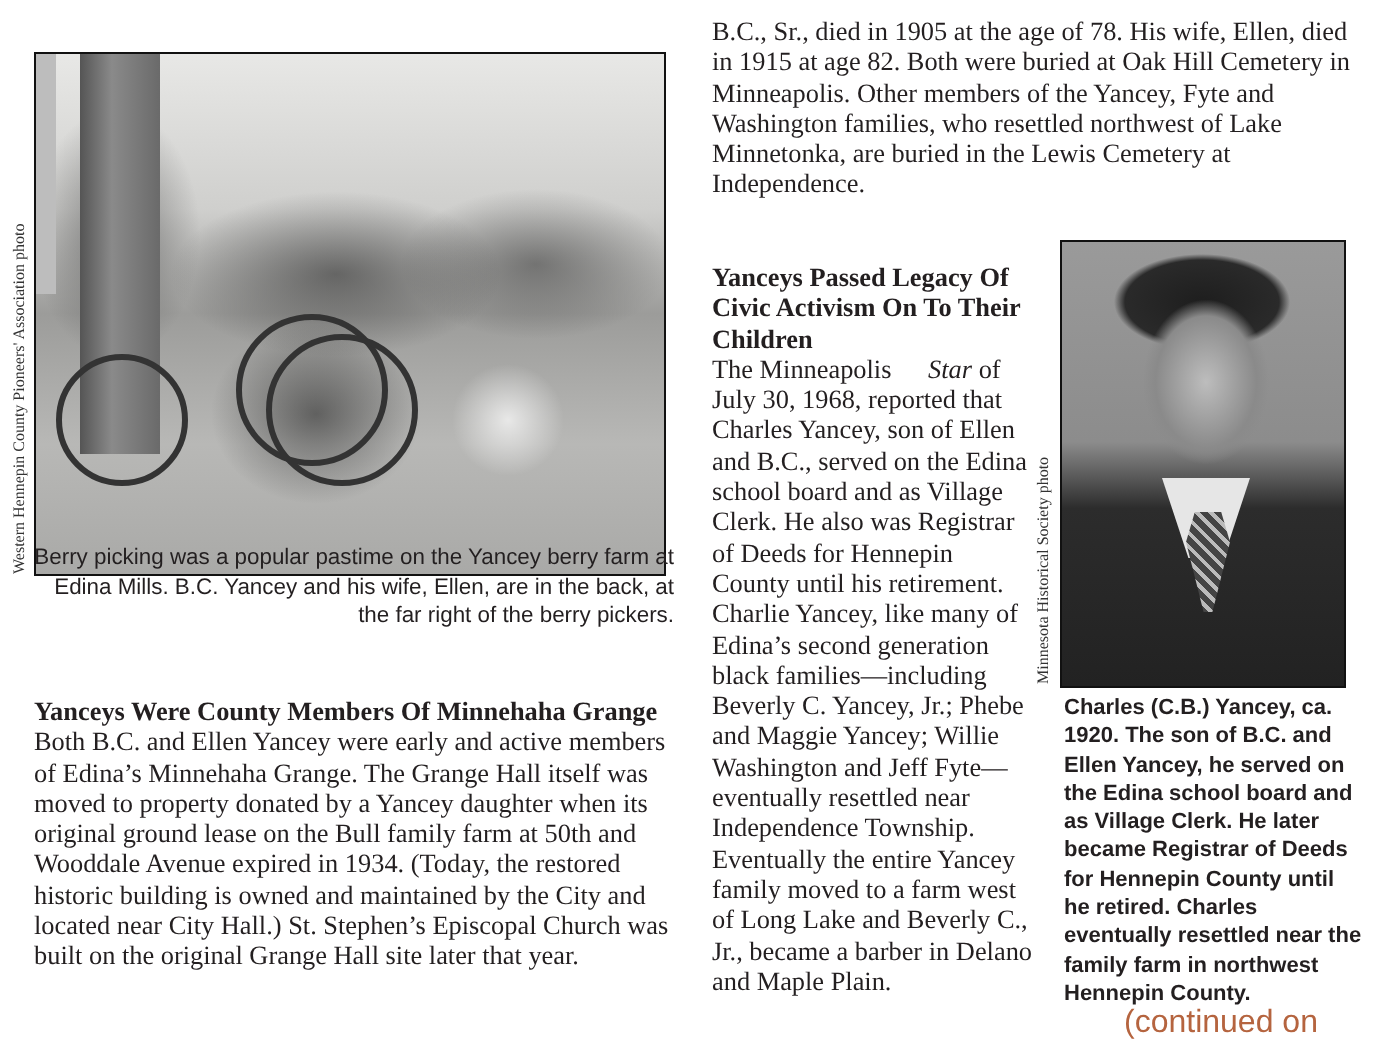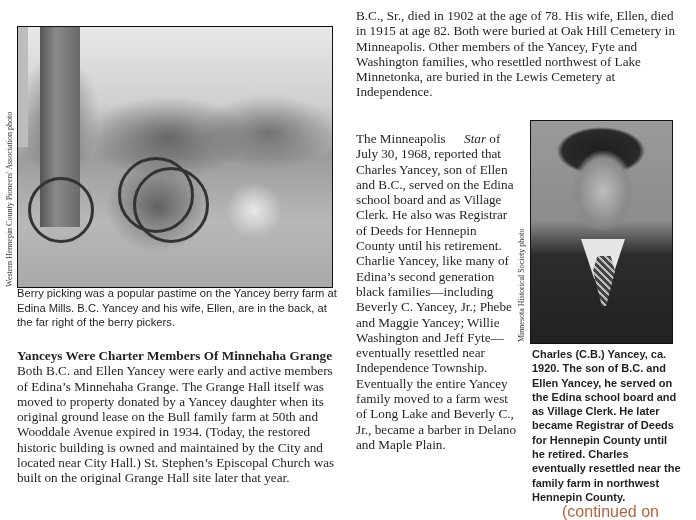--- a/index.html
+++ b/index.html
@@ -30,21 +30,21 @@
     background:#e6e6e6; clip-path:polygon(0 0,100% 0,70% 100%,30% 100%); }
   #photo-portrait .tie { position:absolute; left:62px; top:135px; width:22px; height:50px;
     background:repeating-linear-gradient(45deg,#444 0 3px,#bbb 3px 5px); clip-path:polygon(20% 0,80% 0,100% 30%,60% 100%,40% 100%,0 30%); }
 
   .credit { position:absolute; font-family:"Liberation Serif", "DejaVu Serif", serif; font-size:8px; color:#333;
     transform-origin:left top; transform:rotate(-90deg); white-space:nowrap; }
   #credit-berry { left:5px; top:287px; }
   #credit-portrait { left:517px; top:342px; }
 
   .caption { position:absolute; font-family:"Liberation Sans", "DejaVu Sans", sans-serif; font-size:11.2px; line-height:14.5px; color:#231f20; }
-  #caption-berry { left:17px; top:286px; width:320px; }
+  #caption-berry { left:17px; top:272px; width:320px;text-align:right; }
   #caption-portrait { left:532px; top:347px; width:150px; font-weight:bold; line-height:14.3px; font-size:11px; }
 
   .article { position:absolute; font-family:"Liberation Serif", "DejaVu Serif", serif; font-size:13.2px; line-height:15.3px; }
   .article h3 { margin:0; font-size:13.2px; line-height:15.3px; font-weight:bold; }
   .article p { margin:0; }
   .article em { font-style:italic;margin-left:15px; }
   #grange { left:17px; top:348px; width:322px; }
   #col2-top { left:356px; top:8px; width:325px; }
   #legacy { left:356px; top:131px; width:160px; }
   #continued { position:absolute; left:562px; top:503px; font-family:"Liberation Sans","DejaVu Sans",sans-serif; font-size:16px; color:#b5643f; }
@@ -56,29 +56,30 @@
   <div class="tree2"></div>
   <div class="tree"></div>
   <div class="wheel" style="left:100px;top:130px;width:70px;height:70px;"></div>
   <div class="wheel" style="left:115px;top:140px;width:70px;height:70px;"></div>
   <div class="wheel" style="left:10px;top:150px;width:60px;height:60px;"></div>
 </div>
 <div id="credit-berry" class="credit">Western Hennepin County Pioneers' Association photo</div>
 <div id="caption-berry" class="caption">Berry picking was a popular pastime on the Yancey berry farm at Edina Mills. B.C. Yancey and his wife, Ellen, are in the back, at the far right of the berry pickers.</div>
 
 <div id="grange" class="article">
-  <h3>Yanceys Were Charter Members Of Minnehaha Grange</h3>
+  <h3>Yanceys Were County Members Of Minnehaha Grange</h3>
   <p>Both B.C. and Ellen Yancey were early and active members of Edina’s Minnehaha Grange. The Grange Hall itself was moved to property donated by a Yancey daughter when its original ground lease on the Bull family farm at 50th and Wooddale Avenue expired in 1934. (Today, the restored historic building is owned and maintained by the City and located near City Hall.) St. Stephen’s Episcopal Church was built on the original Grange Hall site later that year.</p>
 </div>
 
 <div id="col2-top" class="article">
-  <p>B.C., Sr., died in 1902 at the age of 78. His wife, Ellen, died in 1915 at age 82. Both were buried at Oak Hill Cemetery in Minneapolis. Other members of the Yancey, Fyte and Washington families, who resettled northwest of Lake Minnetonka, are buried in the Lewis Cemetery at Independence.</p>
+  <p>B.C., Sr., died in 1905 at the age of 78. His wife, Ellen, died in 1915 at age 82. Both were buried at Oak Hill Cemetery in Minneapolis. Other members of the Yancey, Fyte and Washington families, who resettled northwest of Lake Minnetonka, are buried in the Lewis Cemetery at Independence.</p>
 </div>
 
 <div id="legacy" class="article">
+  <h3>Yanceys Passed Legacy Of Civic Activism On To Their Children</h3>
   <p><span>The Minneapolis </span><em>Star</em><span> of July 30, 1968, reported that Charles Yancey, son of Ellen and B.C., served on the Edina school board and as Village Clerk. He also was Registrar of Deeds for Hennepin County until his retirement. Charlie Yancey, like many of Edina’s second generation black families—including Beverly C. Yancey, Jr.; Phebe and Maggie Yancey; Willie Washington and Jeff Fyte—eventually resettled near Independence Township. Eventually the entire Yancey family moved to a farm west of Long Lake and Beverly C., Jr., became a barber in Delano and Maple Plain.</span></p>
 </div>
 
 <div id="photo-portrait" class="photo">
   <div class="collar"></div>
   <div class="tie"></div>
 </div>
 <div id="credit-portrait" class="credit">Minnesota Historical Society photo</div>
 <div id="caption-portrait" class="caption">Charles (C.B.) Yancey, ca. 1920. The son of B.C. and Ellen Yancey, he served on the Edina school board and as Village Clerk. He later became Registrar of Deeds for Hennepin County until he retired. Charles eventually resettled near the family farm in northwest Hennepin County.</div>
 

